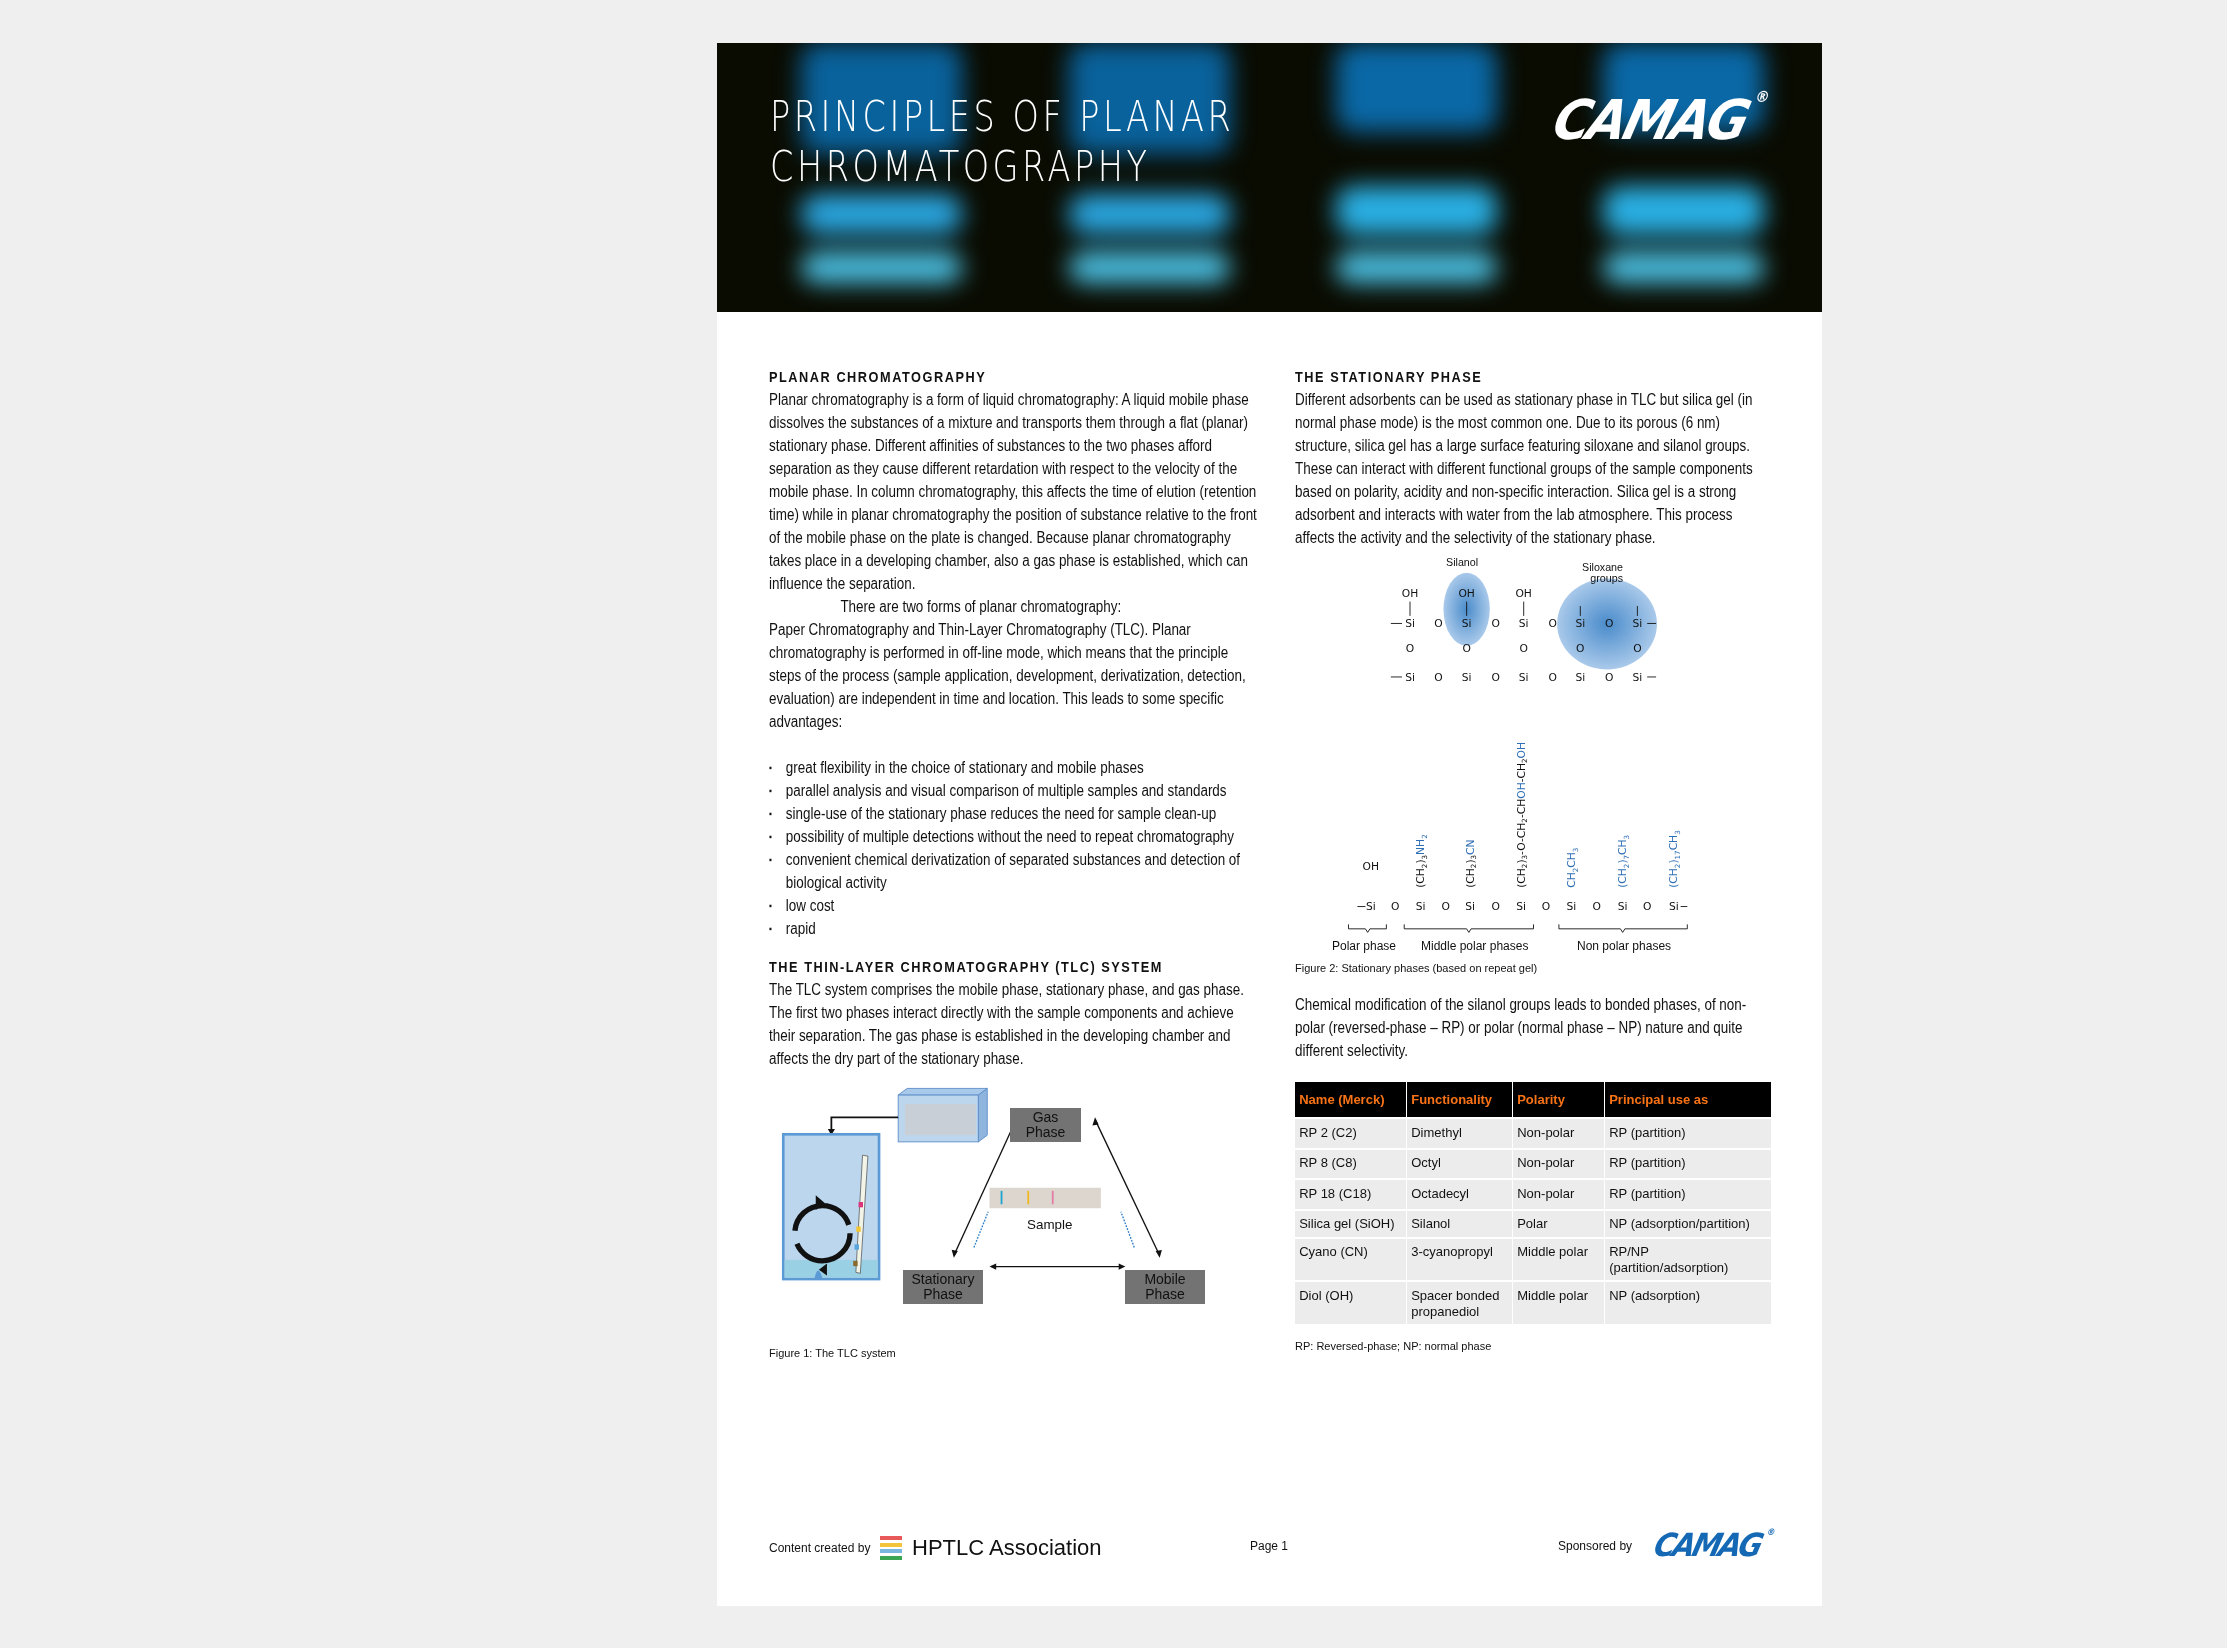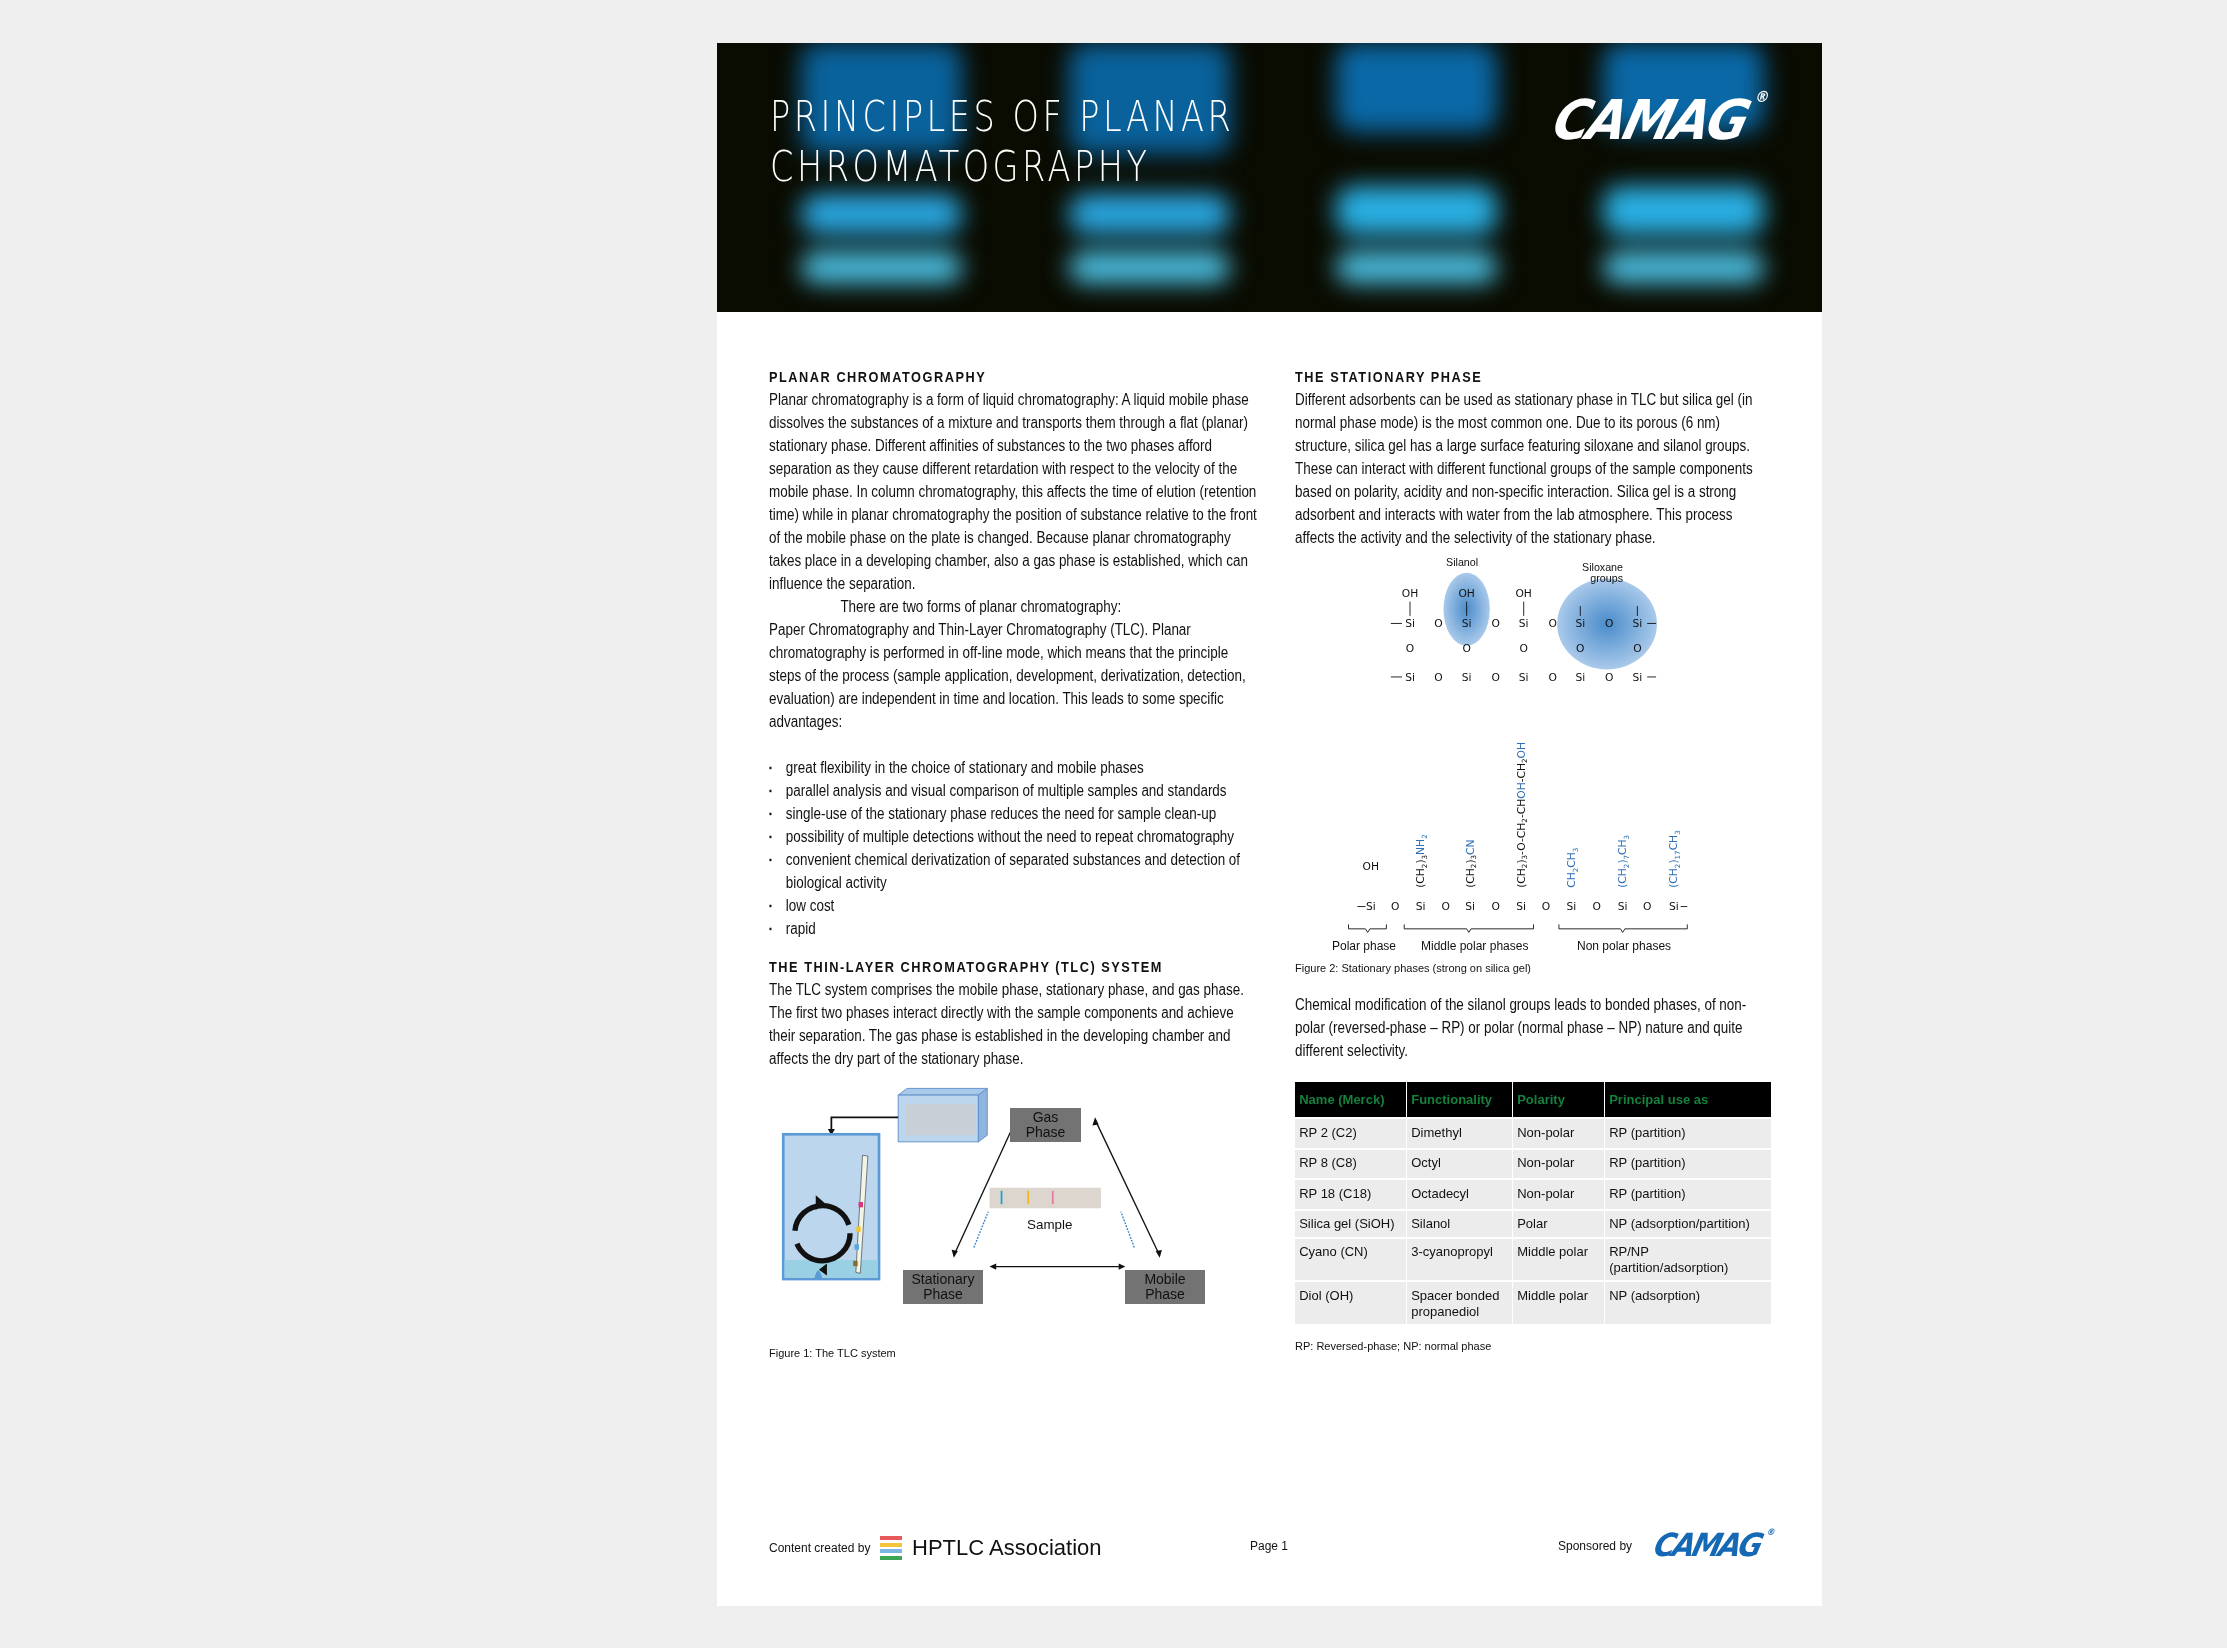--- a/index.html
+++ b/index.html
@@ -25,21 +25,21 @@
   .cond { transform:scaleX(0.84); transform-origin:left top; width:119%; }
   .indent { text-indent:85px; }
   ul { list-style:none; margin:0; padding:0; }
   ul li { position:relative; padding-left:20px; }
   ul li::before { content:"▪"; position:absolute; left:0; top:0; font-size:9.8px; }
   .caption { font-size:11px; line-height:15px; }
   .fig1 { position:relative; height:258px; margin-top:16px; }
   .box { position:absolute; background:#737373; text-align:center; font-size:14px; line-height:15px;
          display:flex; align-items:center; justify-content:center; }
   table { border-collapse:separate; border-spacing:1.3px 2.7px; font-size:13px; line-height:16px; margin-left:-1.3px; }
-  th { background:#000; color:#15803d; text-align:left; padding:5.3px 4.5px; font-weight:700; height:25px; }
+  th { background:#000; color:#f97316; text-align:left; padding:5.3px 4.5px; font-weight:700; height:25px; }
   td { background:#ececec; vertical-align:top; padding:5.3px 4.5px 4.5px;margin-left:14px; }
   .footer { position:absolute; top:1492px; font-size:12px; }
   .chem { font-family:"DejaVu Sans", sans-serif; font-size:24px; }
 </style>
 </head>
 <body>
 
 <div class="page">
 
   <div class="header">
@@ -233,21 +233,21 @@
           <polyline points="245,842 245,852 385,852 390,860 395,852 535,852 535,842"></polyline>
           <polyline points="592,842 592,852 730,852 735,860 740,852 880,852 880,842"></polyline>
         </g>
       </svg>
       <div style="position:absolute;left:151px;top:2.7px;font-size:10.7px">Silanol</div>
       <div style="position:absolute;left:287px;top:13.4px;font-size:10.7px;line-height:10.7px;text-align:right;white-space:pre-line">Siloxane
 groups</div>
       <div style="position:absolute;left:37px;top:386px;font-size:12px">Polar phase</div>
       <div style="position:absolute;left:126px;top:386px;font-size:12px">Middle polar phases</div>
       <div style="position:absolute;left:282px;top:386px;font-size:12px">Non polar phases</div>
-      <div class="caption" style="position:absolute;left:0;top:412px">Figure 2: Stationary phases (strong on silica gel)</div>
+      <div class="caption" style="position:absolute;left:0;top:412px">Figure 2: Stationary phases (based on repeat gel)</div>
     </div>
 
     <div style="height:16px"></div>
     <div class="cond">
       <p>Chemical modification of the silanol groups leads to bonded phases, of non-polar (reversed-phase – RP) or polar (normal phase – NP) nature and quite different selectivity.</p>
     </div>
     <div style="height:18px"></div>
 
     <table style="width:478px">
       <colgroup>

